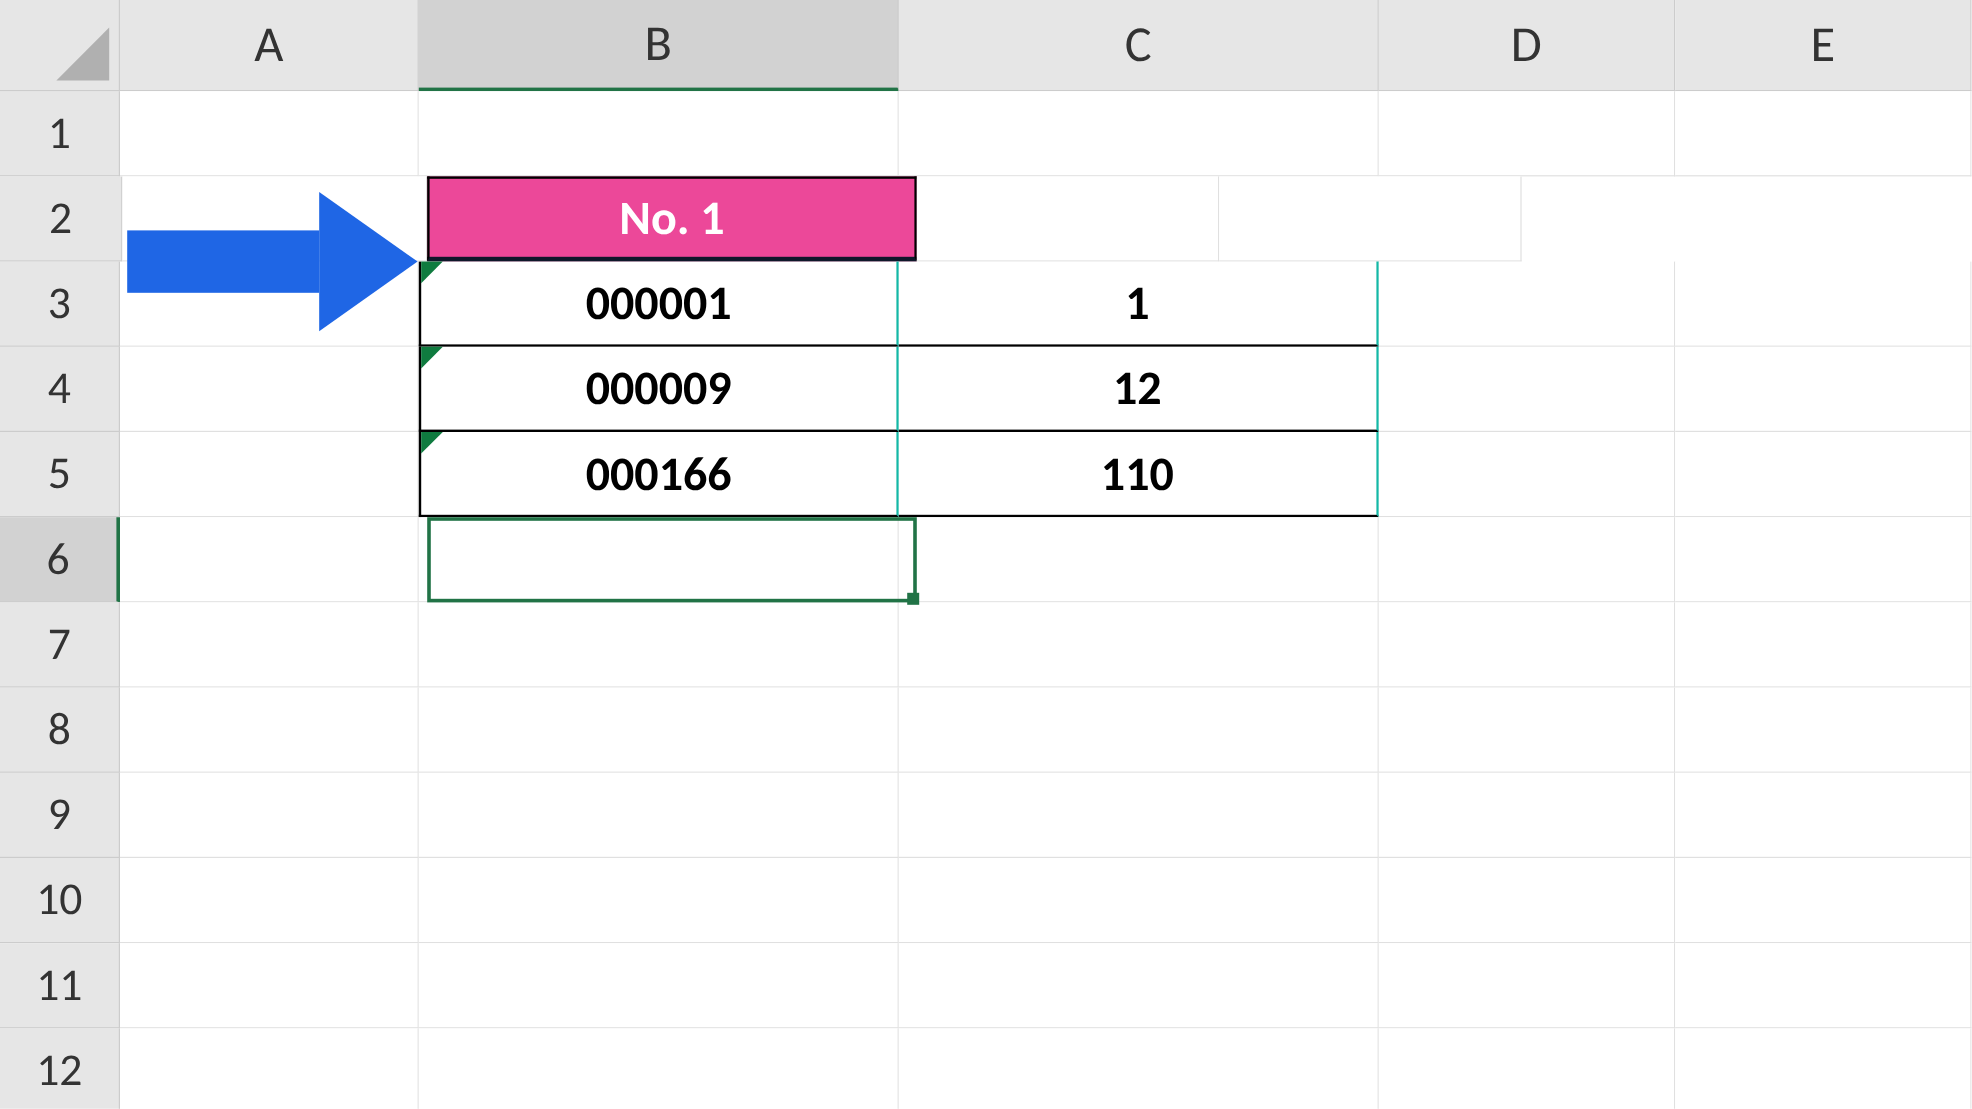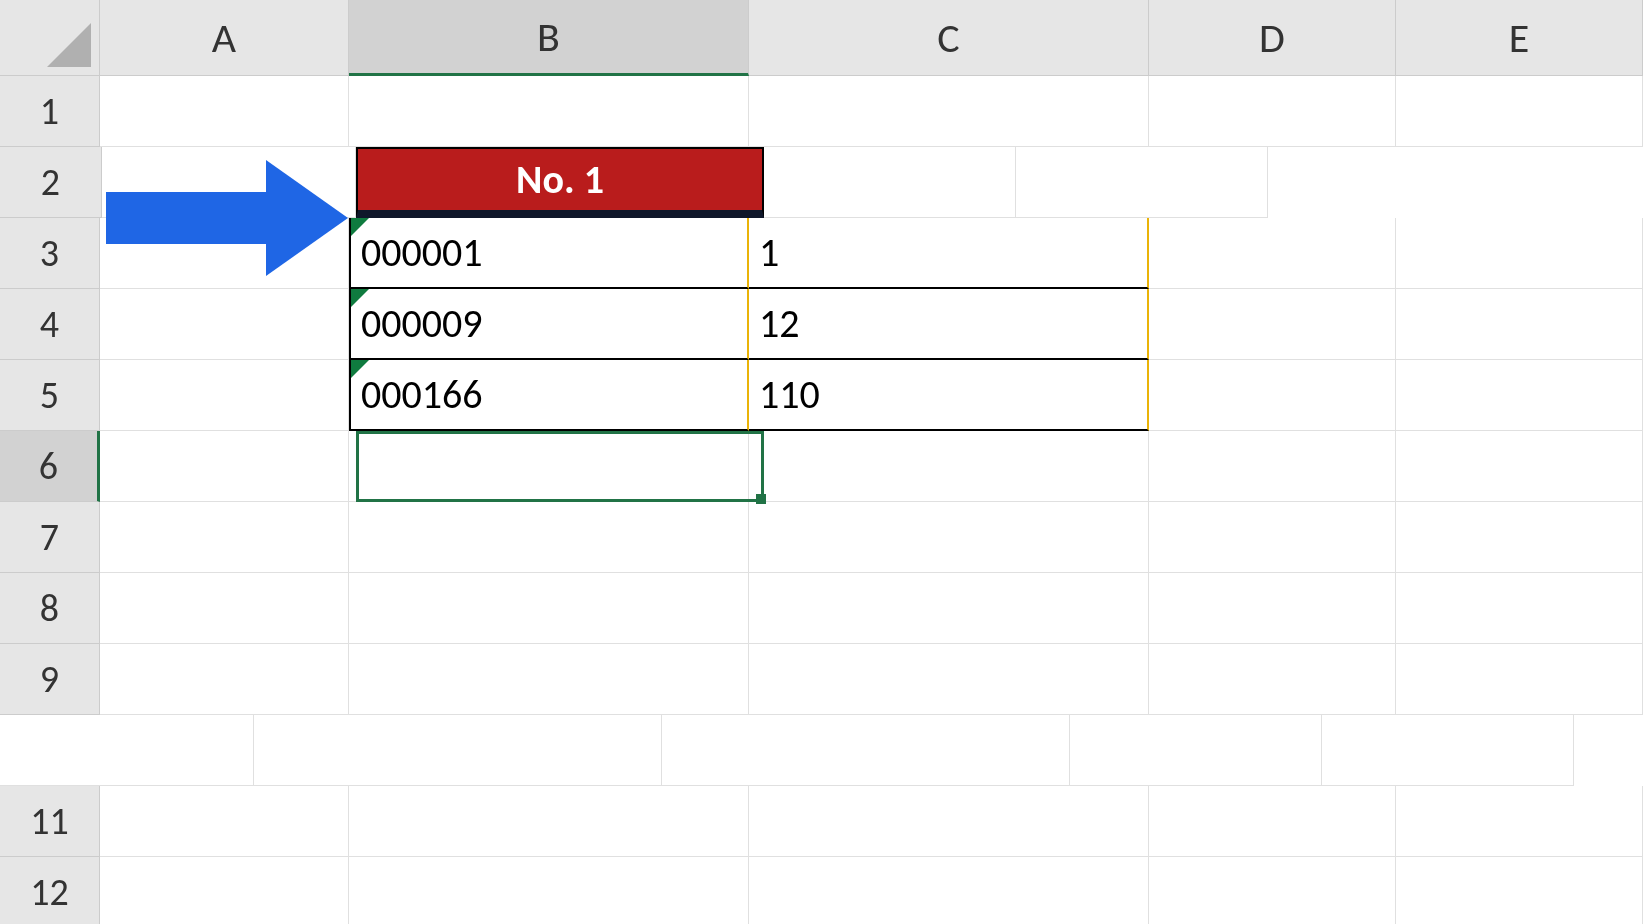--- a/index.html
+++ b/index.html
@@ -82,33 +82,33 @@
   display: flex;
   align-items: center;
   font-size: 40px;
   color: #000;
   padding: 0 10px;
   position: relative;
   cursor: cell;
   background: #ffffff;
 }
 .cell.header-cell {
-  background: #b91c1c;
+  background: #ec4899;
   color: #ffffff;
   font-weight: bold;
   justify-content: center;
   border-right: 2px solid #000;
-  border-bottom: 8px solid #0f172a;
+  border-bottom: 4px solid #0f172a;
   border-top: 2px solid #000;
 }
 .cell.data-cell {
-  justify-content: flex-start;
-  border-right: 2px solid #eab308;
+  justify-content: center;
+  border-right: 2px solid #14b8a6;
   border-bottom: 2px solid #000;
-  font-weight: 400;
+  font-weight: 700;
 }
 .cell.left-border { border-left: 2px solid #000; }
 .error-mark {
   position: absolute;
   top: 0;
   left: 0;
   width: 0;
   height: 0;
   border-top: 18px solid #0f7b3f;
   border-right: 18px solid transparent;
@@ -245,20 +245,21 @@
   </div>
   <div class="row">
     <div class="row-header">9</div>
     <div class="cell" style="width:254px"></div>
     <div class="cell" style="width:408px"></div>
     <div class="cell" style="width:408px"></div>
     <div class="cell" style="width:252px"></div>
     <div class="cell" style="width:252px"></div>
   </div>
   <div class="row">
+    <div class="row-header">10</div>
     <div class="cell" style="width:254px"></div>
     <div class="cell" style="width:408px"></div>
     <div class="cell" style="width:408px"></div>
     <div class="cell" style="width:252px"></div>
     <div class="cell" style="width:252px"></div>
   </div>
   <div class="row">
     <div class="row-header">11</div>
     <div class="cell" style="width:254px"></div>
     <div class="cell" style="width:408px"></div>

